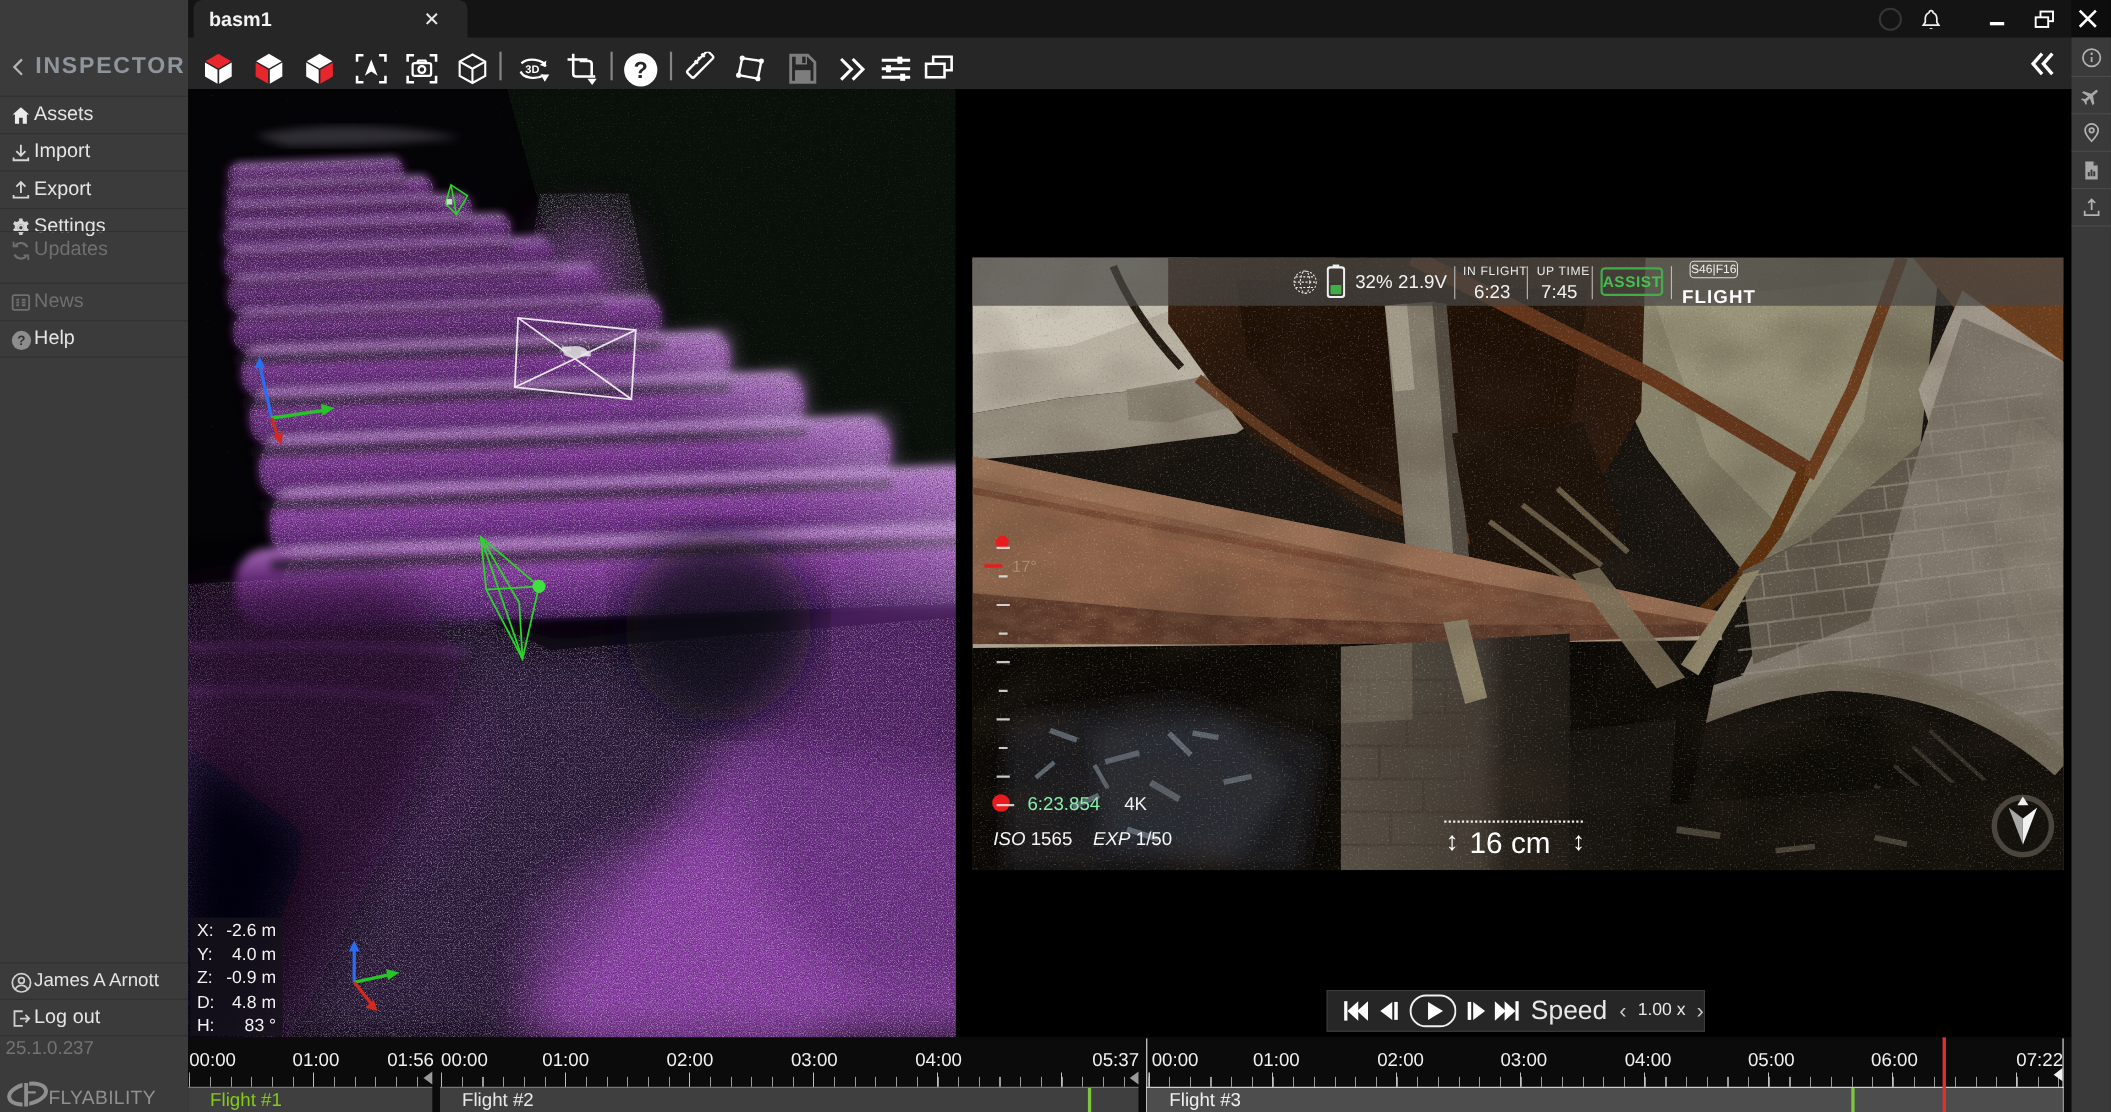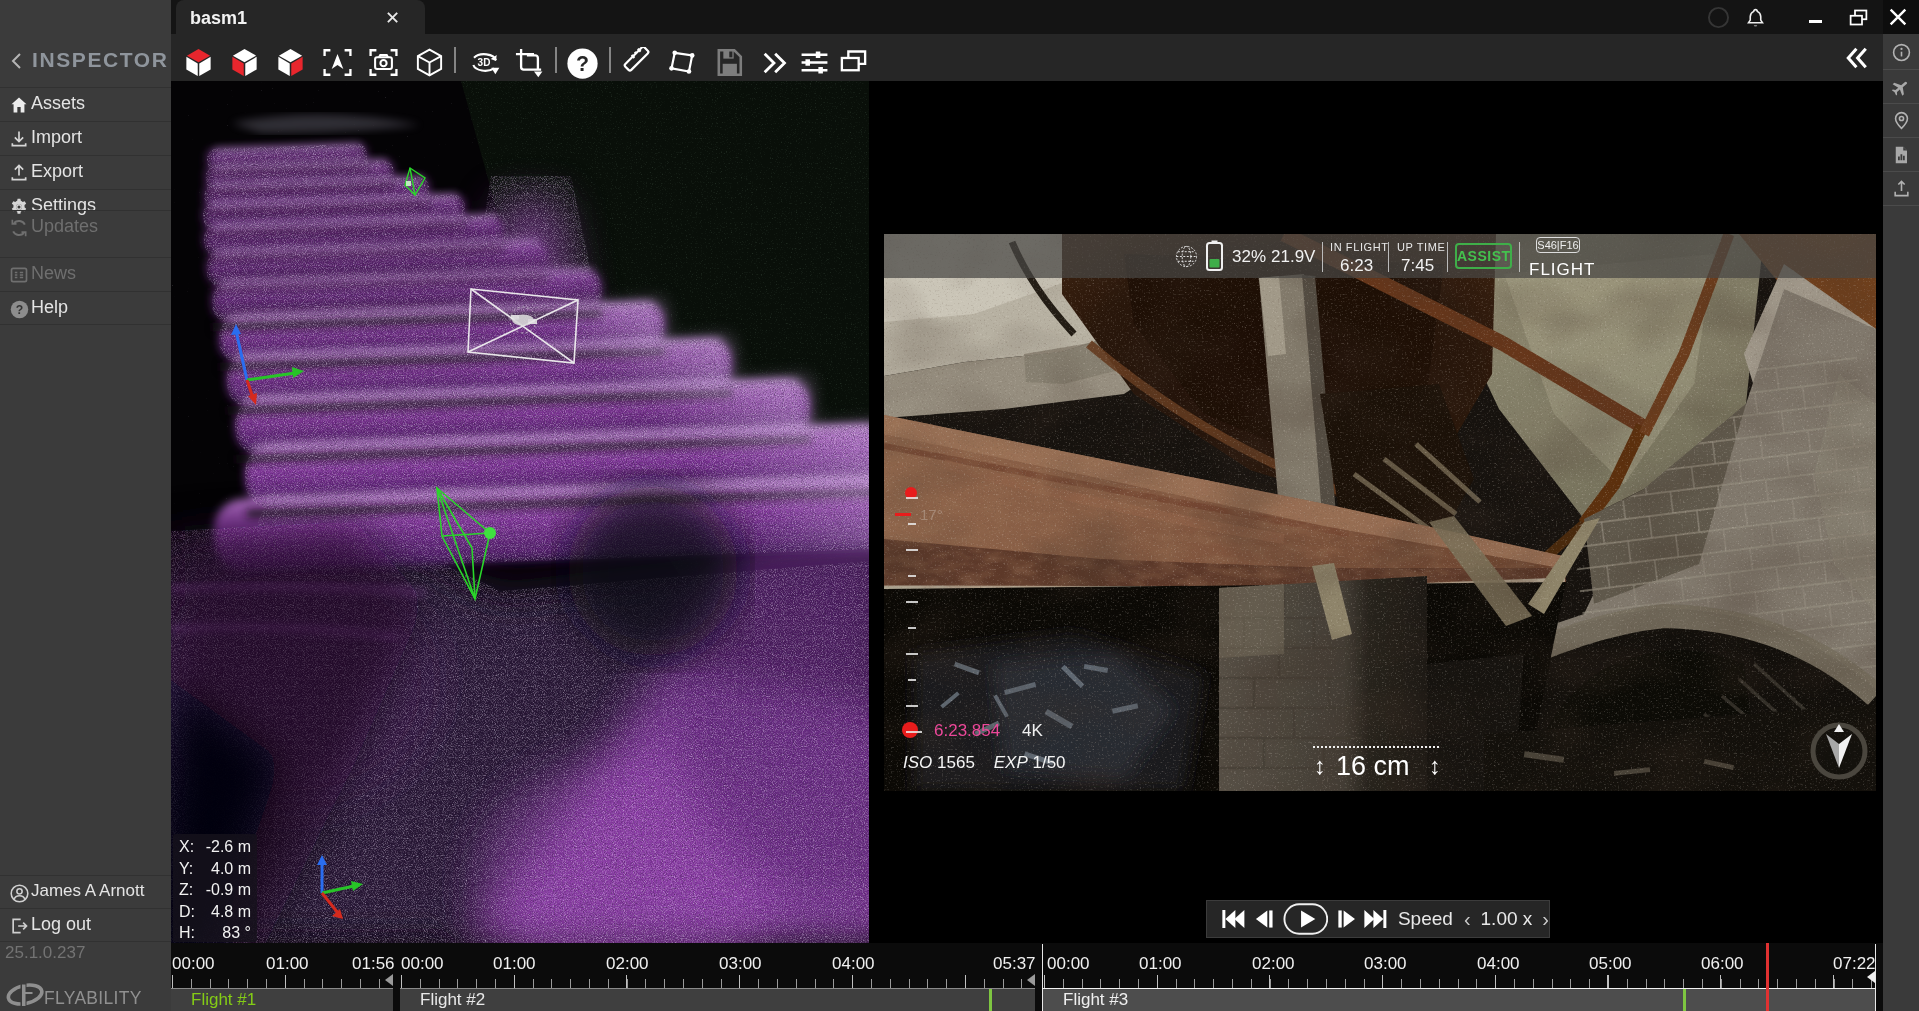--- a/index.html
+++ b/index.html
@@ -43,21 +43,21 @@
 #vidpanel { left:869px; top:81px; width:1014px; height:862px; background:#000; overflow:hidden; }
 #video { left:15px; top:153px; width:992px; height:557px; background:#221d18; overflow:hidden; }
 
 
 #hudbar { left:0; top:0px; width:992px; height:44px; background:rgba(72,70,68,0.72); }
 .hudsep { top:8px; width:1px; height:30px; background:#bbb; }
 #assistbox { left:571px; top:9px; width:57px; height:26px; border:2px solid #3fae49; border-radius:4px;
   color:#44c24e; font-size:14px; font-weight:bold; text-align:center; line-height:22px; letter-spacing:0.5px;}
 #sfbox { left:652px; top:3px; width:44px; height:16px; border:1px solid #ddd; border-radius:4px;
   color:#eee; font-size:11px; text-align:center; line-height:14px; }
-#flighttxt { left:645px; top:26px; color:#fff; font-weight:normal; font-size:17px; letter-spacing:1px; }
+#flighttxt { left:645px; top:26px; color:#fff; font-weight:bold; font-size:17px; letter-spacing:1px; }
 .hudsm { color:#e8e8e8; font-size:11px; letter-spacing:0.6px;text-align:center; }
 .hudbig { color:#f2f2f2; font-size:17px;text-align:center; }
 
 
 #pbar { left:337px; top:819px; width:344px; height:38px; background:#262626; border:1px solid #3c3c3c;
   display:flex; align-items:center; color:#eee; white-space:nowrap; overflow:hidden; }
 #pbar svg { display:block; }
 
 
 #timeline { left:171px; top:943px; width:1712px; height:68px; background:#0b0b0b; }
@@ -605,21 +605,21 @@
     <div class="abs hudsm" style="left:513px; top:7px;">UP TIME</div>
     <div class="abs hudbig" style="left:517px; top:22px;">7:45</div>
     <div class="abs hudsep" style="left:563px;"></div>
     <div class="abs" id="assistbox">ASSIST</div>
     <div class="abs hudsep" style="left:635px;"></div>
     <div class="abs" id="sfbox">S46|F16</div>
     <div class="abs" id="flighttxt">FLIGHT</div>
 
     
     <div class="abs" style="left:18px; top:488px; width:16px; height:16px; border-radius:50%; background:#e81c1c;"></div>
-    <div class="abs" style="left:50px; top:487px; color:#ec4899; font-size:17px;">6:23.854</div>
+    <div class="abs" style="left:50px; top:487px; color:#86efac; font-size:17px;">6:23.854</div>
     <div class="abs" style="left:138px; top:487px; color:#f0f0f0; font-size:17px;">4K</div>
     <div class="abs" style="left:19px; top:519px; color:#f5f5f5; font-size:17px;"><i>ISO</i> 1565&nbsp;&nbsp;&nbsp;&nbsp;<i>EXP</i> 1/50</div>
 
     
     <div class="abs" style="left:429px; top:512px; width:126px; border-top:2px dotted #f0f0f0;"></div>
     <div class="abs" style="left:452px; top:517px; color:#fff; font-size:27px;">16 cm</div>
     <div class="abs" style="left:430px; top:518px; color:#fff; font-size:24px;">↕</div>
     <div class="abs" style="left:545px; top:518px; color:#fff; font-size:24px;">↕</div>
 
     
@@ -657,23 +657,23 @@
         </svg>
       <svg width="22" height="22" viewBox="0 0 22 22" style="margin-left:8px;" fill="#fff">
           <rect x="2.5" y="2" width="3.5" height="18"></rect>
           <polygon points="8,2 20,11 8,20"></polygon>
         </svg>
       <svg width="26" height="22" viewBox="0 0 24 22" style="margin-left:6px;" fill="#fff">
           <polygon points="1,2 11,11 1,20"></polygon>
           <polygon points="10,2 20,11 10,20"></polygon>
           <rect x="20" y="2" width="3" height="18"></rect>
         </svg>
-      <span style="margin-left:10px; font-size:19px; color:#e8e8e8;">Speed</span>
+      <span style="margin-left:10px; font-size:24px; color:#e8e8e8;">Speed</span>
       <span style="margin-left:11px; font-size:20px; color:#ccc;">‹</span>
-      <span style="margin-left:10px; font-size:19px; color:#e8e8e8;">1.00 x</span>
+      <span style="margin-left:10px; font-size:16px; color:#e8e8e8;">1.00 x</span>
       <span style="margin-left:10px; font-size:20px; color:#ccc;">›</span>
     </div>
   </div>
 
   <div class="abs" id="rstrip"></div>
   <div class="abs ric" style="top:36px;">
       <svg width="19" height="19" viewBox="0 0 24 24" fill="none" stroke="#b2b2b2" stroke-width="2">
         <circle cx="12" cy="12" r="10"></circle>
         <path d="M12 11 V17"></path>
         <circle cx="12" cy="7.5" r="1.4" fill="#b2b2b2" stroke="none"></circle>

